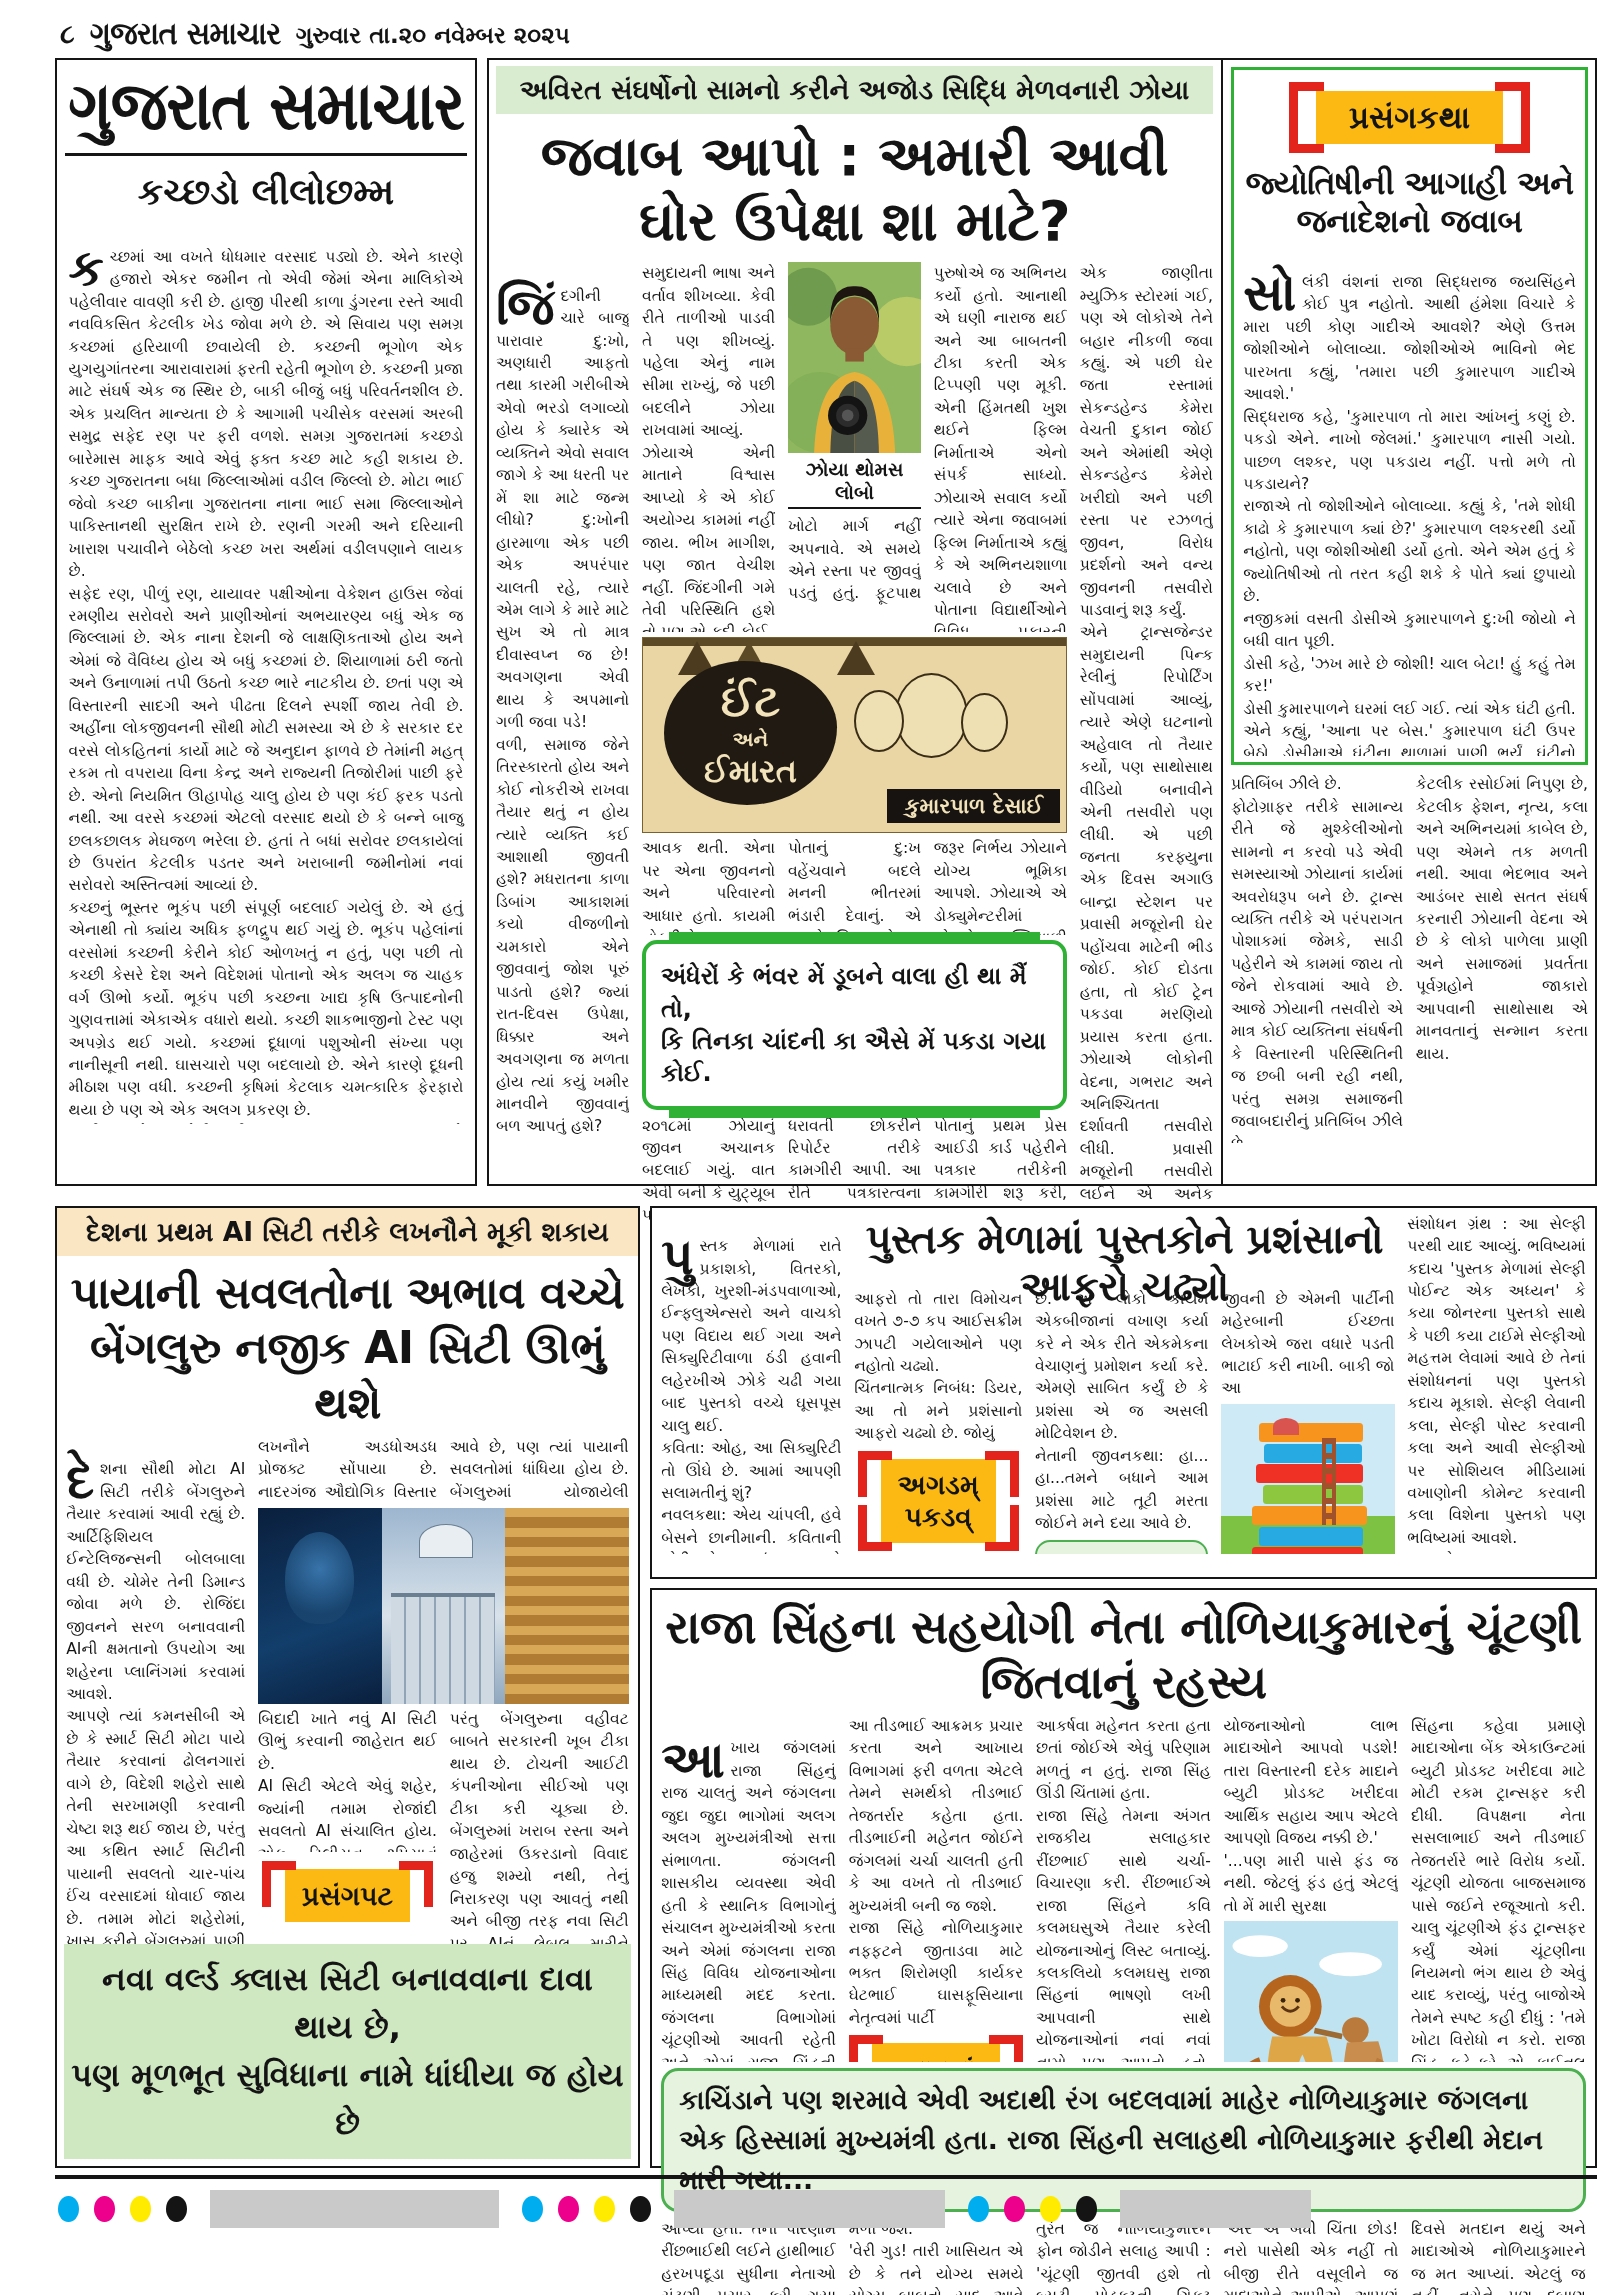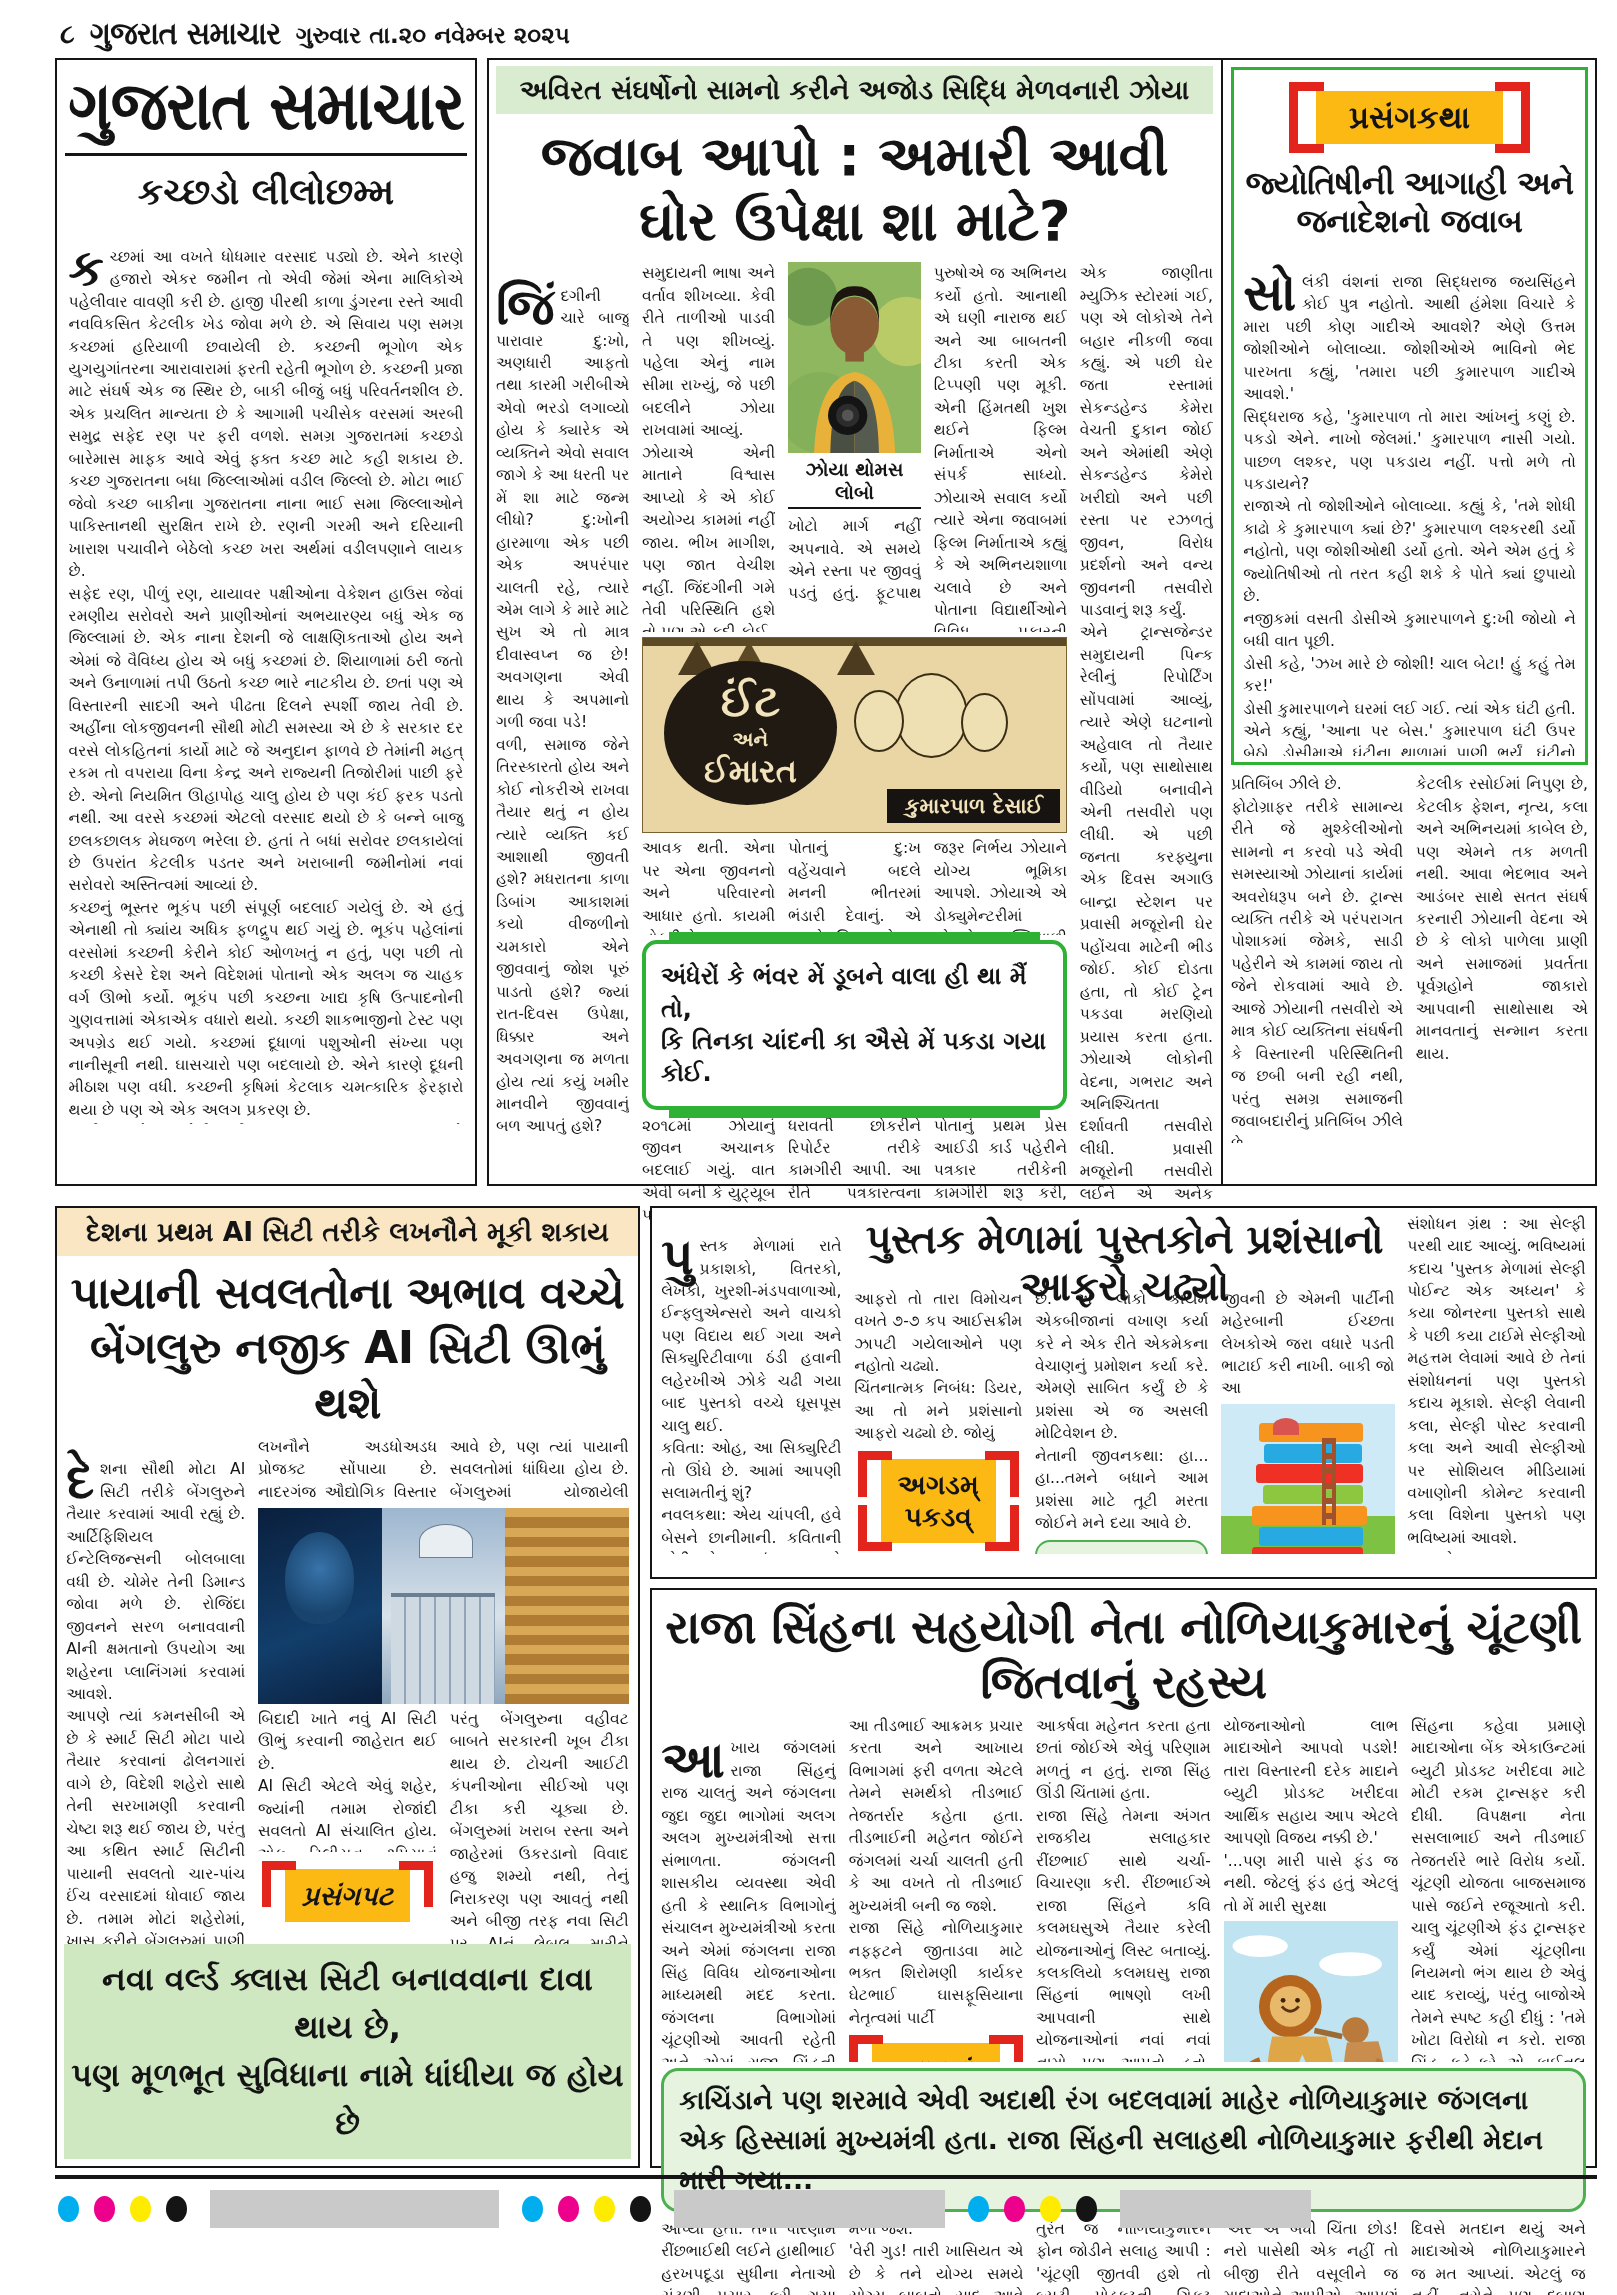--- a/index.html
+++ b/index.html
@@ -240,21 +240,21 @@
             <div class="face"></div>
           </div>
         <div class="seg2">
             <div class="dome"></div>
             <div class="bldg"></div>
           </div>
         <div class="seg3"></div>
       </div>
       <div class="cell btxt" style="grid-column:2; grid-row:3;">બિદાદી ખાતે નવું AI સિટી ઊભું કરવાની જાહેરાત થઈ છે.
 AI સિટી એટલે એવું શહેર, જ્યાંની તમામ રોજાંદી સવલતો AI સંચાલિત હોય. એક ટ્રિલીયન રૂપિયાનું બજેટ આ નવા AI સિટી માટે ફાળવવાની જાહેરાત કર્ણાટકના નાયબ મુખ્યપ્રધાન ડી.કે. શિવકુમારે કરી છે. તેમનો આશય રાજ્યમાં નવી જોબ</div>
-      <div class="sbox" style="grid-column:2; grid-row:4;font-style:italic;">
+      <div class="sbox" style="grid-column:2; grid-row:4;">
         <i class="corn tl"></i>
           <i class="corn tr"></i>
           <i class="corn bl"></i>
           <i class="corn br"></i>
         <div class="ybox">પ્રસંગપટ</div>
       </div>
       <div class="cell btxt" style="grid-column:2; grid-row:5;">ઓપર્ચ્યુનિટીઝ ઊભી કરવાનો તેમજ રોકાણ માટે આવતા એનઆરઆઈ માટે ઉત્તમ સવલતો પૂરી પાડવાનો છે. ૯૦ એકરમાં નવું બિદાદી સિટી ઊભું કરાશે. તે નવા આઈટી સિટી તરીકે પણ ઓળખાશે. આ નવા AI આધારીત શહેરમાં અલાયદું એનઆરઆઈ સચિવાલય સુધ્ધાં હશે.
 ભારતના રાજકરણીઓ વિકાસના વાતોમાં પુષ્કળ અતિશયોક્તિ કરતા હોય છે. દરેક નવા શહેરના પ્રોજક્ટને વર્લ્ડ ક્લાસ સિટી બનાવવાનો દાવો કરવામાં</div>
       <div class="cell btxt" style="grid-column:3; grid-row:1;">આવે છે, પણ ત્યાં પાયાની સવલતોમાં ધાંધિયા હોય છે. બેંગલુરુમાં યોજાયેલી ટેકનોલોજી સમિટમાં શિવકુમારે નવા AI સિટીની જાહેરાત કરી હતી,</div>
       <div class="cell btxt" style="grid-column:3; grid-row:3/span 3;">પરંતુ બેંગલુરુના વહીવટ બાબતે સરકારની ખૂબ ટીકા થાય છે. ટોચની આઈટી કંપનીઓના સીઈઓ પણ ટીકા કરી ચૂક્યા છે. બેંગલુરુમાં ખરાબ રસ્તા અને જાહેરમાં ઉકરડાનો વિવાદ હજુ શમ્યો નથી, તેનું નિરાકરણ પણ આવતું નથી અને બીજી તરફ નવા સિટી પર AIનું લેબલ મારીને લોકોને લોલીપોપ બતાવવાની ચેષ્ટા થઈ રહી છે. વિદેશી રોકાણકારો, ખાસ કરીને એનઆરઆઈ જૂથને પ્રભાવિત કરવા માટે આ AI સિટીનો પ્રોજક્ટ તૈયાર કરવામાં આવી રહ્યો છે તેવું મનાય છે. કર્ણાટકમાં નવું એરપોર્ટ તેમજ શસ્ત્રોના ઉત્પાદન માટે ખાસ ડિફેન્સ પાર્ક ઊભો કરવાની જાહેરાત કરવામાં આવી છે.

